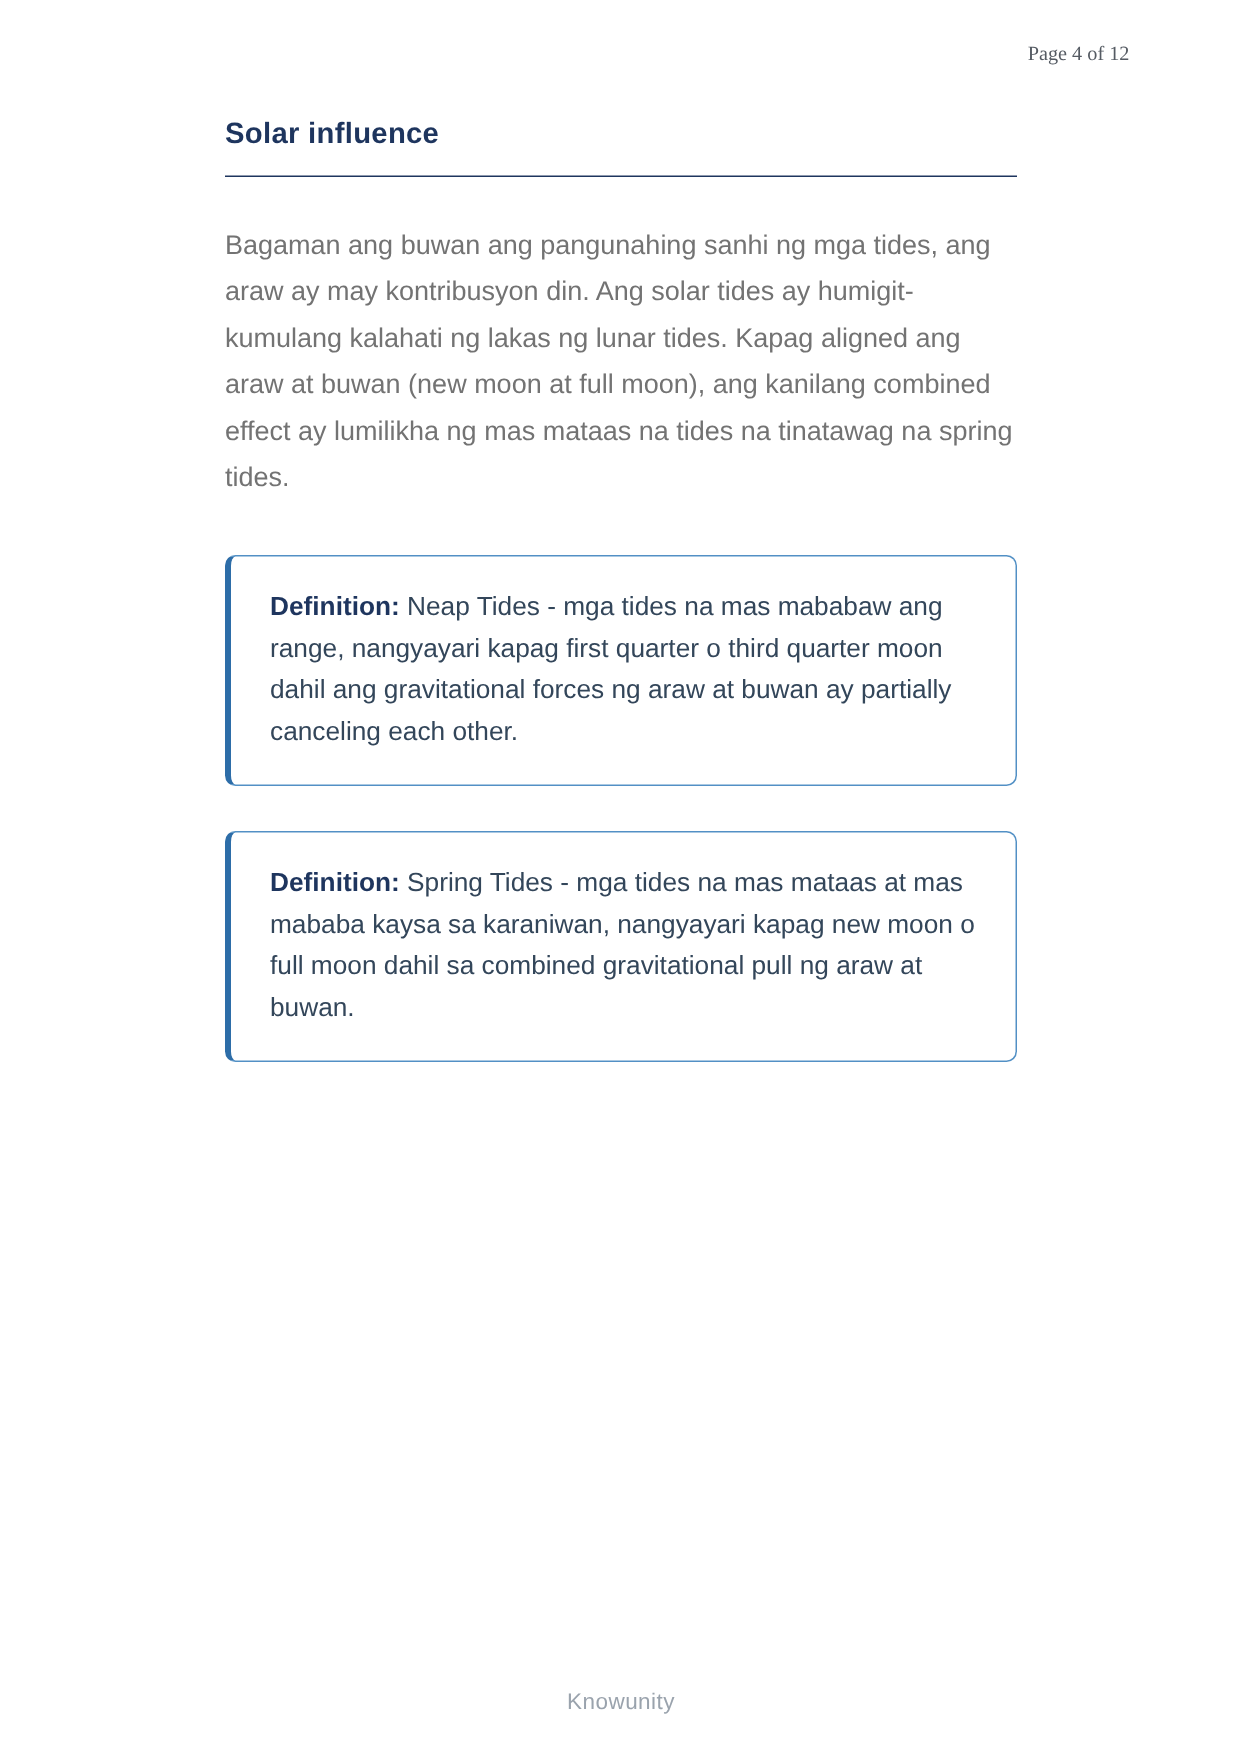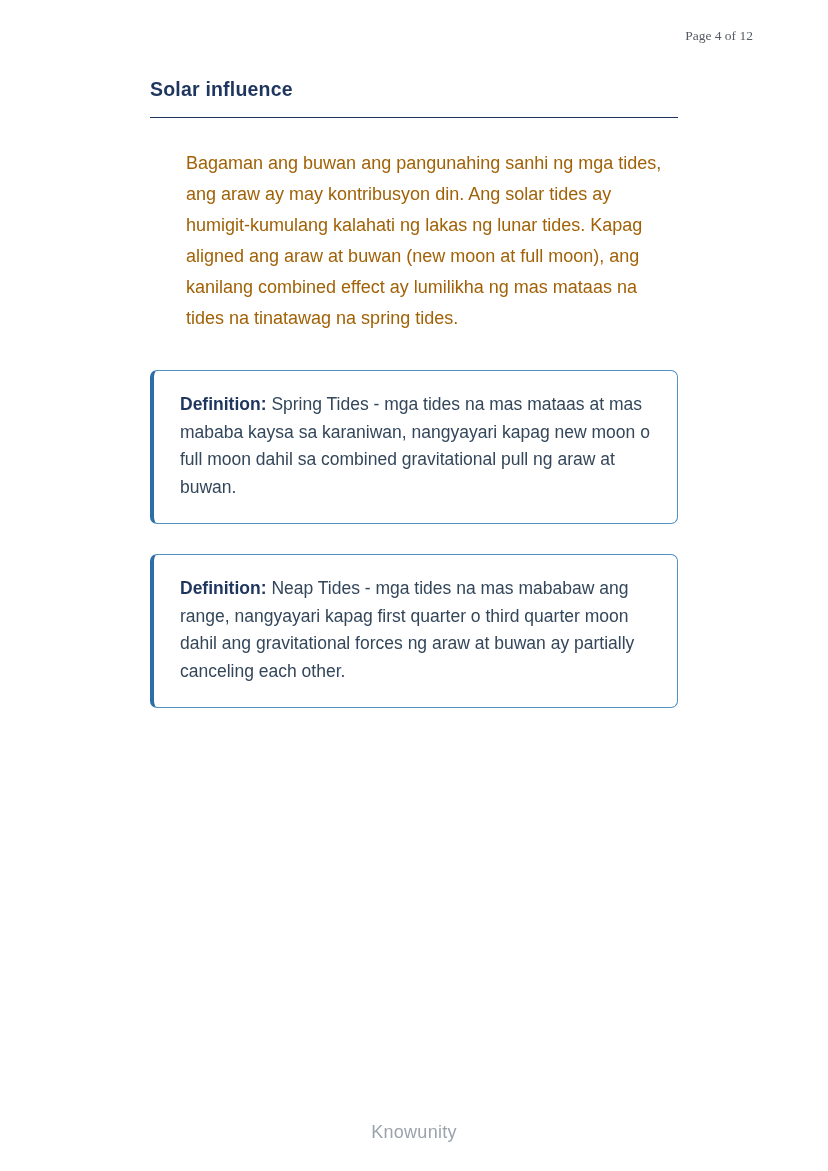--- a/index.html
+++ b/index.html
@@ -37,22 +37,21 @@
     color: #1e355e;
     letter-spacing: 0.2px;
     padding-bottom: 16px;
     border-bottom: 1.5px solid #1e355e;
   }
 
   .body-paragraph {
     margin-top: 30px;
     font-size: 18px;
     line-height: 31px;
-    color: #a16207;
-    margin-left: 36px;
+    color: #737373;
   }
 
   .definition-box {
     margin-top: 36px;
     border: 1.5px solid #5290c5;
     border-left: 4px solid #2d6da8;
     border-radius: 7px;
     padding: 20px 26px 22px 26px;
     background: #ffffff;
   }
@@ -71,43 +70,43 @@
     font-weight: bold;
     color: #1e355e;
   }
 
   .footer-brand {
     position: absolute;
     bottom: 28px;
     left: 0;
     width: 100%;
     text-align: center;
-    font-size: 18px;
+    font-size: 15px;
     color: #9aa3ad;
     letter-spacing: 0.3px;
   }
 </style>
 </head>
 <body>
 
 <div class="page">
 
   <div class="page-indicator">Page 4 of 12</div>
 
   <div class="content">
 
     <h1 class="section-title">Solar influence</h1>
 
     <p class="body-paragraph">Bagaman ang buwan ang pangunahing sanhi ng mga tides, ang araw ay may kontribusyon din. Ang solar tides ay humigit-kumulang kalahati ng lakas ng lunar tides. Kapag aligned ang araw at buwan (new moon at full moon), ang kanilang combined effect ay lumilikha ng mas mataas na tides na tinatawag na spring tides.</p>
 
     <div class="definition-box">
-      <p class="definition-text"><span class="definition-label">Definition:</span><span> Spring Tides - mga tides na mas mataas at mas mababa kaysa sa karaniwan, nangyayari kapag new moon o full moon dahil sa combined gravitational pull ng araw at buwan.</span></p>
+      <p class="definition-text"><span class="definition-label">Definition:</span><span> Neap Tides - mga tides na mas mababaw ang range, nangyayari kapag first quarter o third quarter moon dahil ang gravitational forces ng araw at buwan ay partially canceling each other.</span></p>
     </div>
 
     <div class="definition-box">
-      <p class="definition-text"><span class="definition-label">Definition:</span><span> Neap Tides - mga tides na mas mababaw ang range, nangyayari kapag first quarter o third quarter moon dahil ang gravitational forces ng araw at buwan ay partially canceling each other.</span></p>
+      <p class="definition-text"><span class="definition-label">Definition:</span><span> Spring Tides - mga tides na mas mataas at mas mababa kaysa sa karaniwan, nangyayari kapag new moon o full moon dahil sa combined gravitational pull ng araw at buwan.</span></p>
     </div>
 
   </div>
 
   <div class="footer-brand">Knowunity</div>
 
 </div>
 
 </body></html>

